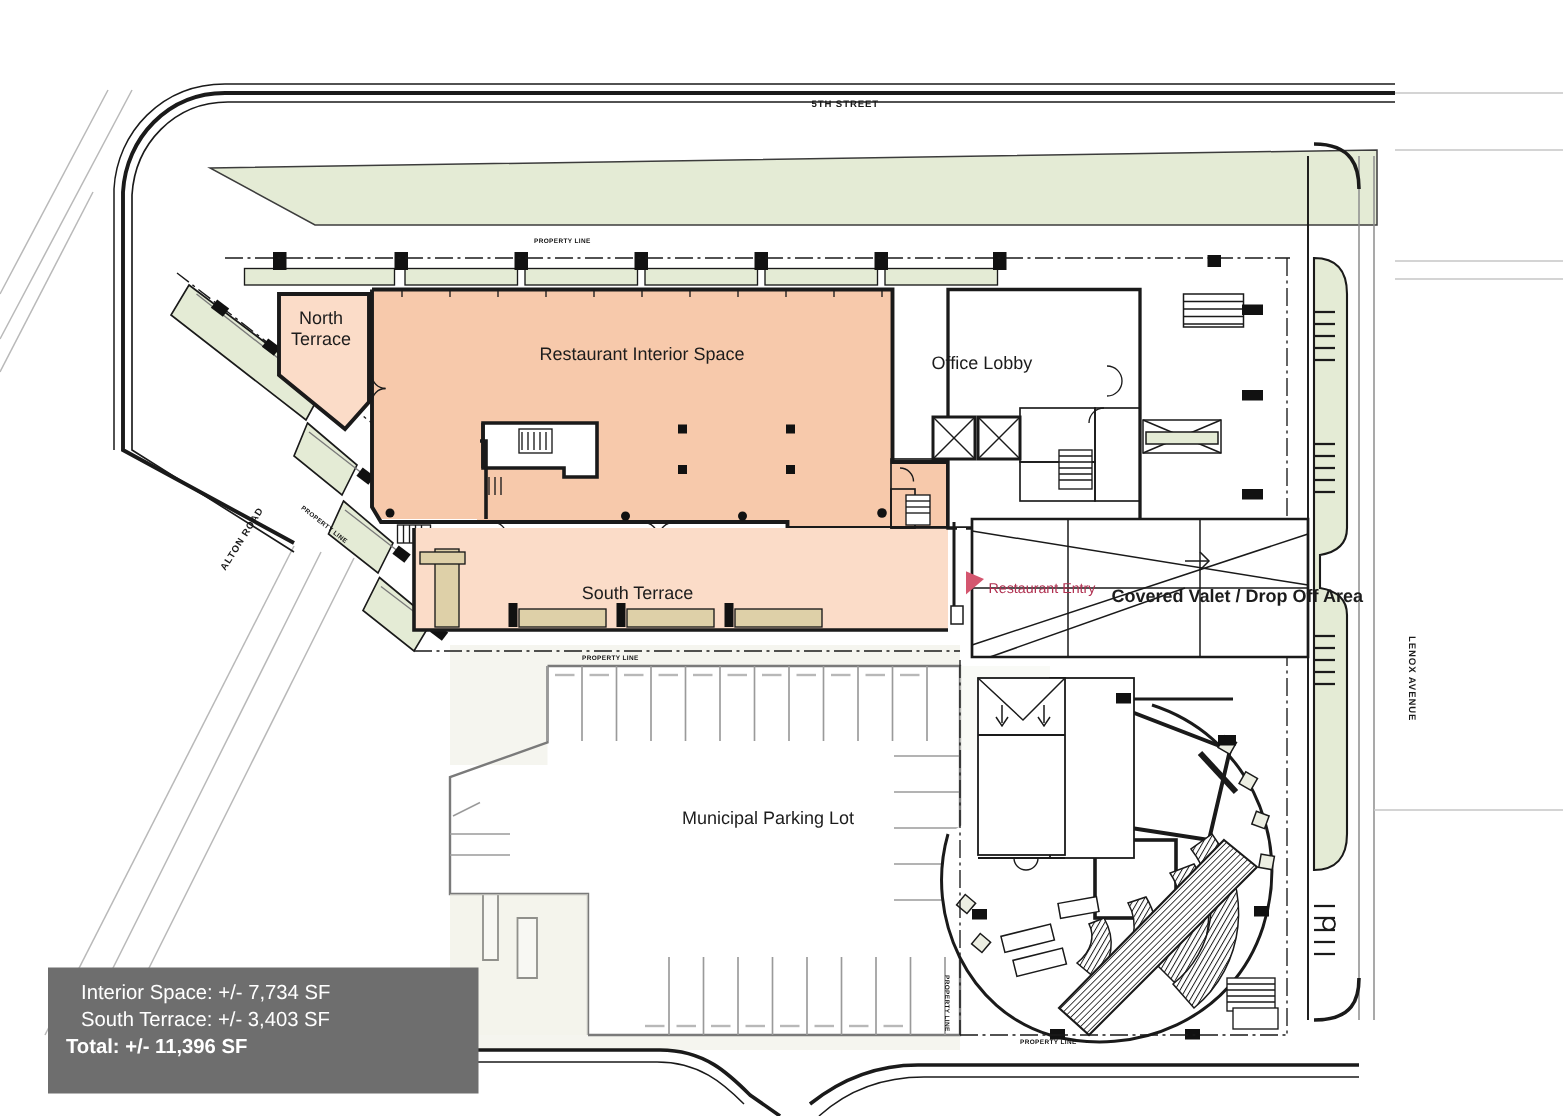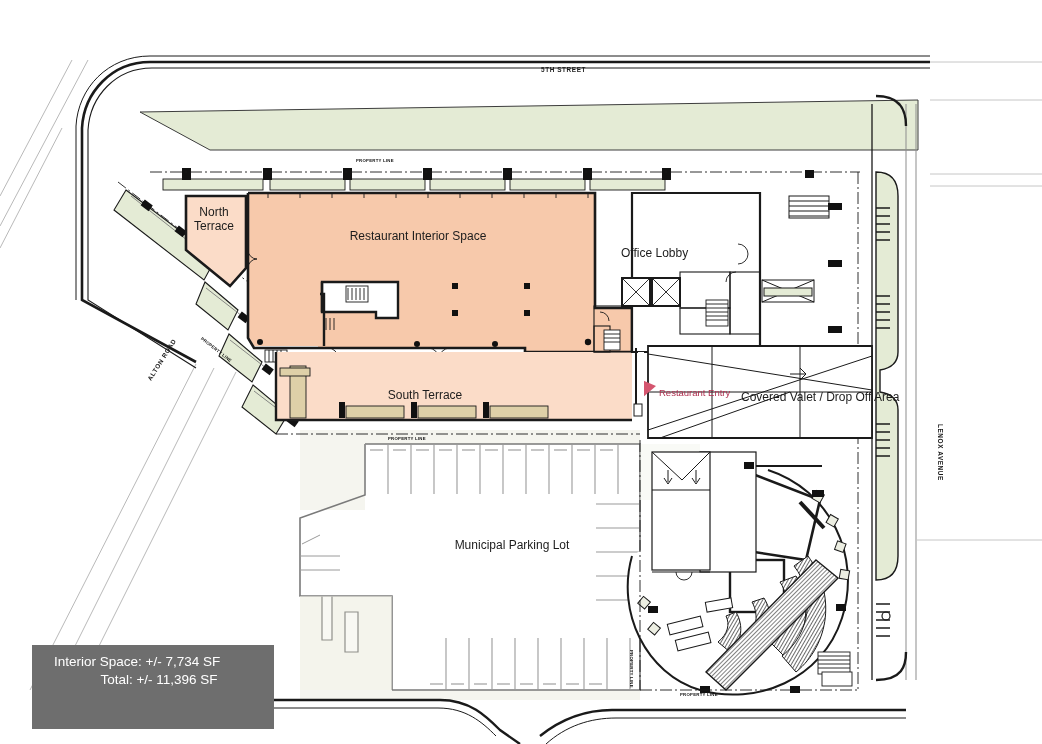--- a/index.html
+++ b/index.html
@@ -20,24 +20,24 @@
   .maplabel{position:absolute;font-size:12px;color:#1c1c1c;white-space:nowrap;}
   .maplabel.center{text-align:center;}
   .streetlabel{position:absolute;font-size:6.4px;font-weight:bold;letter-spacing:.6px;
                color:#1a1a1a;white-space:nowrap;}
   .plabel{position:absolute;font-size:4.3px;font-weight:bold;letter-spacing:.25px;
           color:#111;white-space:nowrap;}
   .entrylabel{position:absolute;font-size:9.5px;color:#b03050;
               white-space:nowrap;}
 
   
-  #legend{position:absolute;left:32px;top:645px;width:242px;height:84px;
+  #legend{position:absolute;left:32px;top:645px;width:287px;height:84px;
           background:#6e6e6e;color:#fff;box-sizing:border-box;padding:8px 0 0 22px;}
   #legend .lrow{font-size:13.5px;line-height:18.2px;white-space:nowrap;}
-  #legend .lrow.total{font-weight:normal;margin-left:-10px;text-align:center;}
+  #legend .lrow.total{font-weight:bold;margin-left:-10px;}
 </style>
 </head>
 <body>
 
 <div id="page">
 
 
   <svg id="plan" viewBox="0 0 1042 744">
     <defs>
       <pattern id="seatHatch" width="3" height="3" patternUnits="userSpaceOnUse" patternTransform="rotate(30)">
@@ -494,45 +494,46 @@
 
     <g stroke="#c6c6c6" stroke-width="1" fill="none">
       <line x1="930" y1="62" x2="1042" y2="62"></line>
       <line x1="930" y1="100" x2="1042" y2="100"></line>
       <line x1="930" y1="174" x2="1042" y2="174"></line>
       <line x1="930" y1="186" x2="1042" y2="186"></line>
       <line x1="916" y1="540" x2="1042" y2="540"></line>
     </g>
   </svg>
 
-  <div class="maplabel center" style="left:343px;top:229px;width:150px;">Restaurant Interior Space</div>
+  <div class="maplabel center" style="left:353px;top:229px;width:150px;">Restaurant Interior Space</div>
 
   <div class="maplabel center" style="left:184px;top:205px;width:60px;">North</div>
   <div class="maplabel center" style="left:184px;top:219px;width:60px;">Terrace</div>
 
   <div class="maplabel center" style="left:360px;top:388px;width:130px;">South Terrace</div>
 
-  <div class="maplabel" style="left:621px;top:246px;text-align:right;">Office Lobby</div>
+  <div class="maplabel" style="left:621px;top:235px;text-align:right;">Office Lobby</div>
 
   <div class="maplabel center" style="left:432px;top:538px;width:160px;">Municipal Parking Lot</div>
 
-  <div class="maplabel" style="left:741px;top:390px;">Covered Valet / Drop Off Area</div>
+  <div class="maplabel" style="left:741px;top:390px;font-weight:bold;">Covered Valet / Drop Off Area</div>
 
   <div class="entrylabel" style="left:659px;top:387px;">Restaurant Entry</div>
 
   <div class="streetlabel" style="left:541px;top:66px;">5TH STREET</div>
 
   <div class="streetlabel" style="left:146px;top:378px;transform:rotate(-58deg);transform-origin:left top;">ALTON ROAD</div>
 
   <div class="streetlabel" style="left:944px;top:424px;transform:rotate(90deg);transform-origin:left top;">LENOX AVENUE</div>
 
   <div class="plabel" style="left:356px;top:158px;">PROPERTY LINE</div>
   <div class="plabel" style="left:203px;top:336px;transform:rotate(38deg);transform-origin:left top;">PROPERTY LINE</div>
   <div class="plabel" style="left:388px;top:436px;">PROPERTY LINE</div>
   <div class="plabel" style="left:680px;top:692px;">PROPERTY LINE</div>
   <div class="plabel" style="left:634px;top:650px;transform:rotate(90deg);transform-origin:left top;">PROPERTY LINE</div>
 
   <div id="legend">
     <div class="lrow">Interior Space: +/- 7,734 SF</div>
+    <div class="lrow">South Terrace: +/- 3,403 SF</div>
     <div class="lrow total">Total: +/- 11,396 SF</div>
   </div>
 
 </div>
 
 </body></html>

